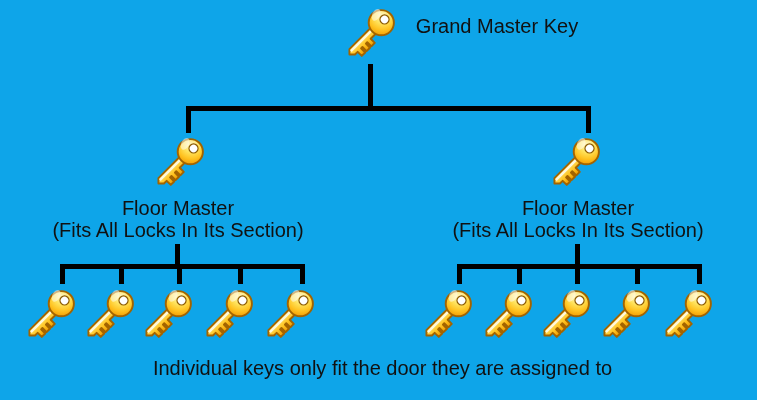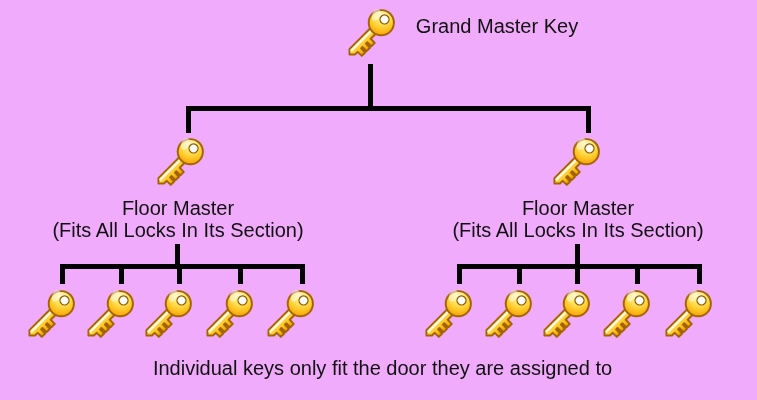--- a/index.html
+++ b/index.html
@@ -1,17 +1,17 @@
 <!DOCTYPE html>
 <html><head>
 <meta charset="utf-8">
 <style>
   html,body{margin:0;padding:0;background:#fff;}
   .canvas{
-    position:relative;width:757px;height:400px;background:#f0abfc;overflow:hidden;
+    position:relative;width:757px;height:400px;background:#0ea5e9;overflow:hidden;
     font-family:"Liberation Sans", sans-serif;color:#111;
   }
   .line{position:absolute;background:#000;}
   .key{position:absolute;width:62px;height:62px;}
   .key svg{width:100%;height:100%;display:block;}
   .lbl{position:absolute;text-align:center;font-size:20px;line-height:23px;color:#111;}
   .lbl span{display:block;}
   .caption{position:absolute;left:4px;top:357px;width:757px;text-align:center;font-size:20px;color:#111;}
   .defs-holder{position:absolute;width:0;height:0;overflow:hidden;}
 </style>

